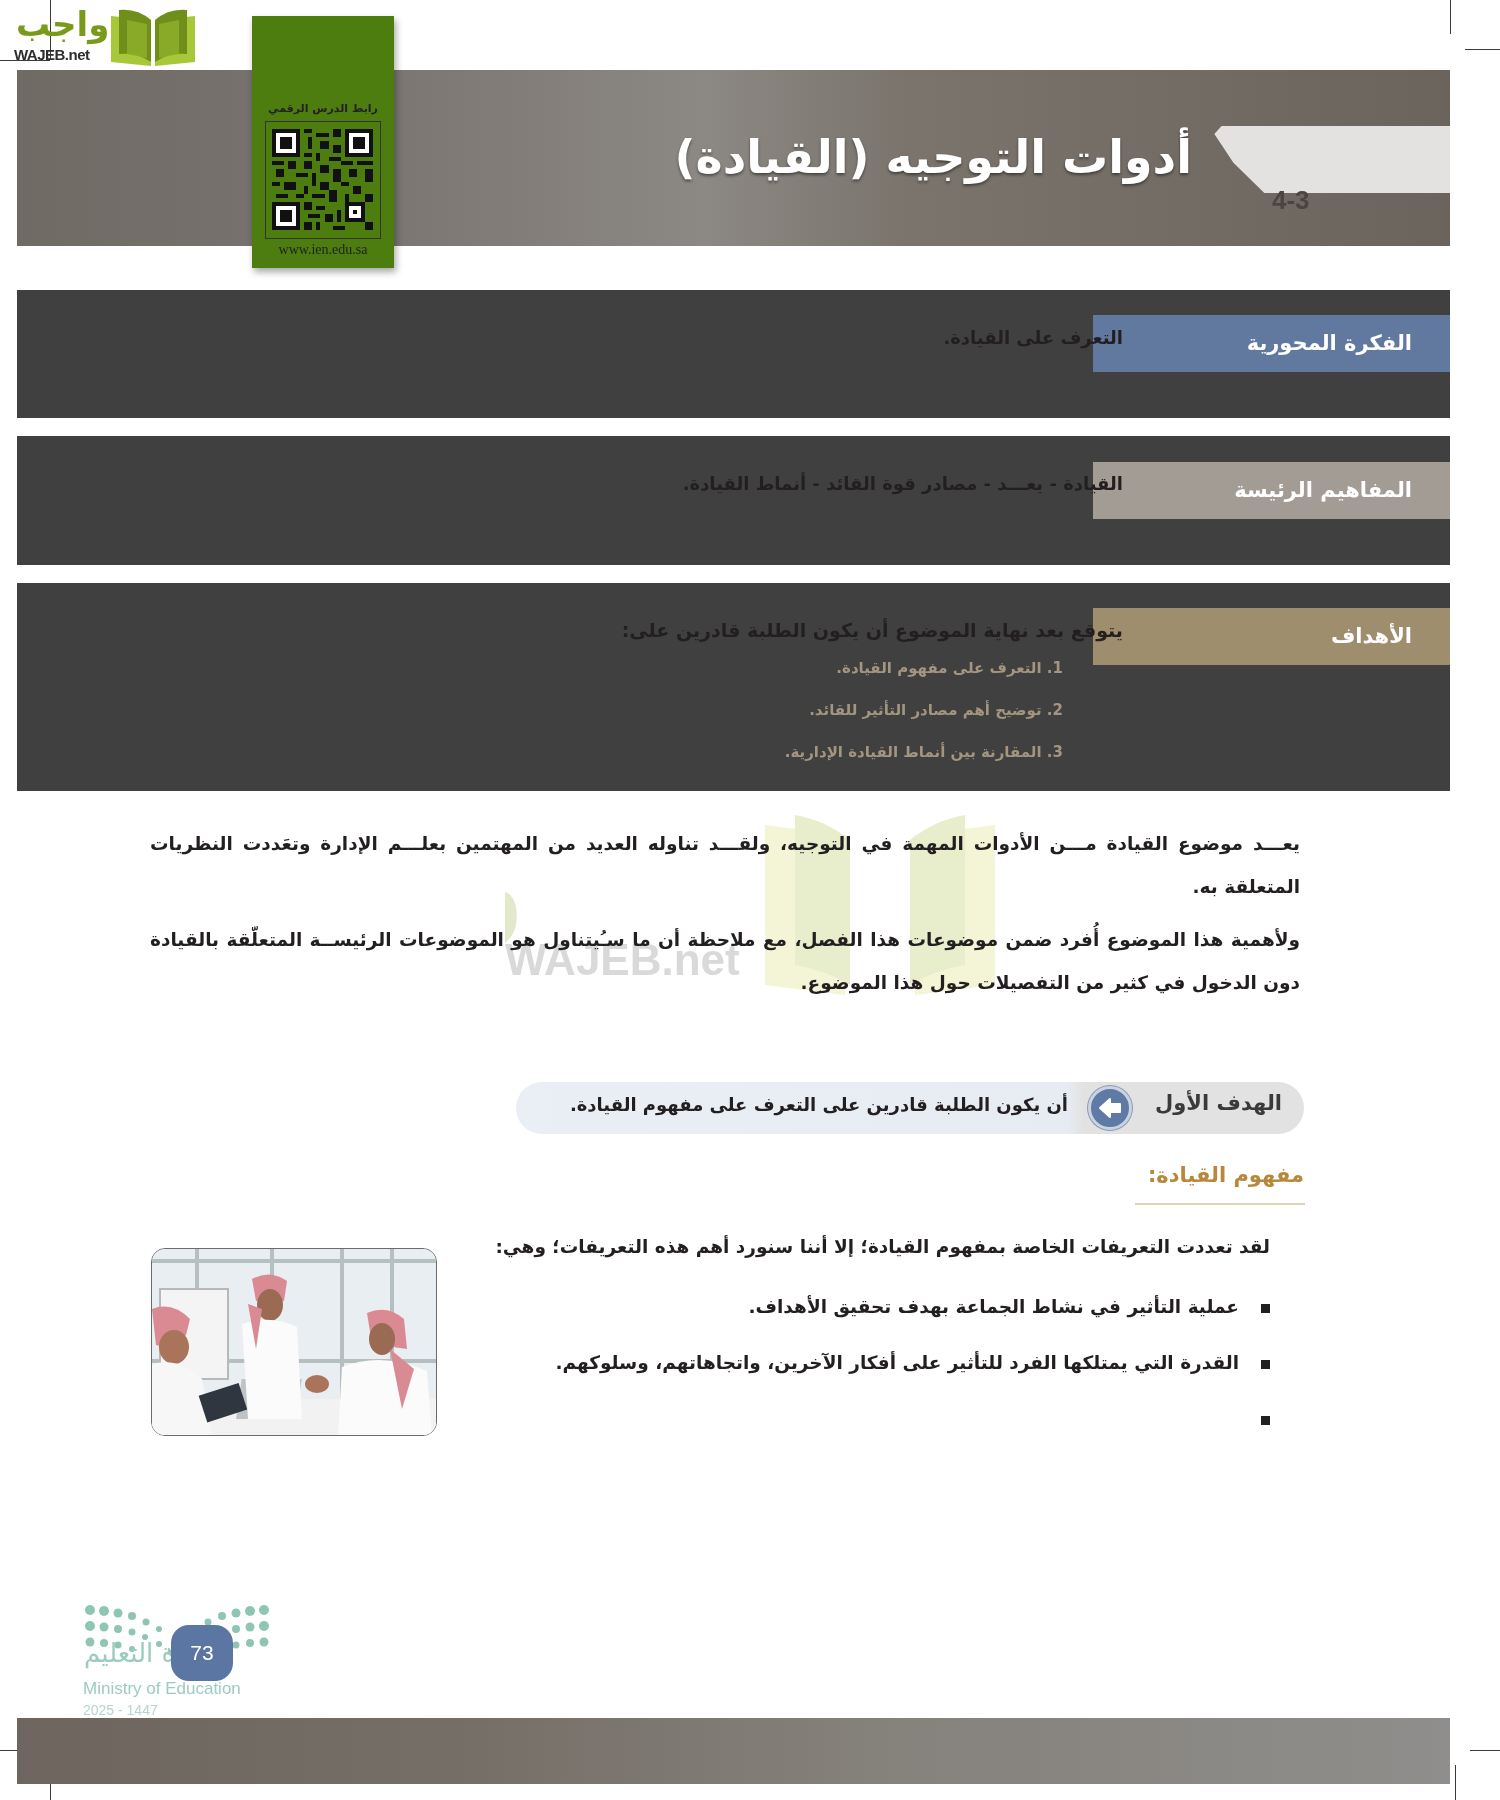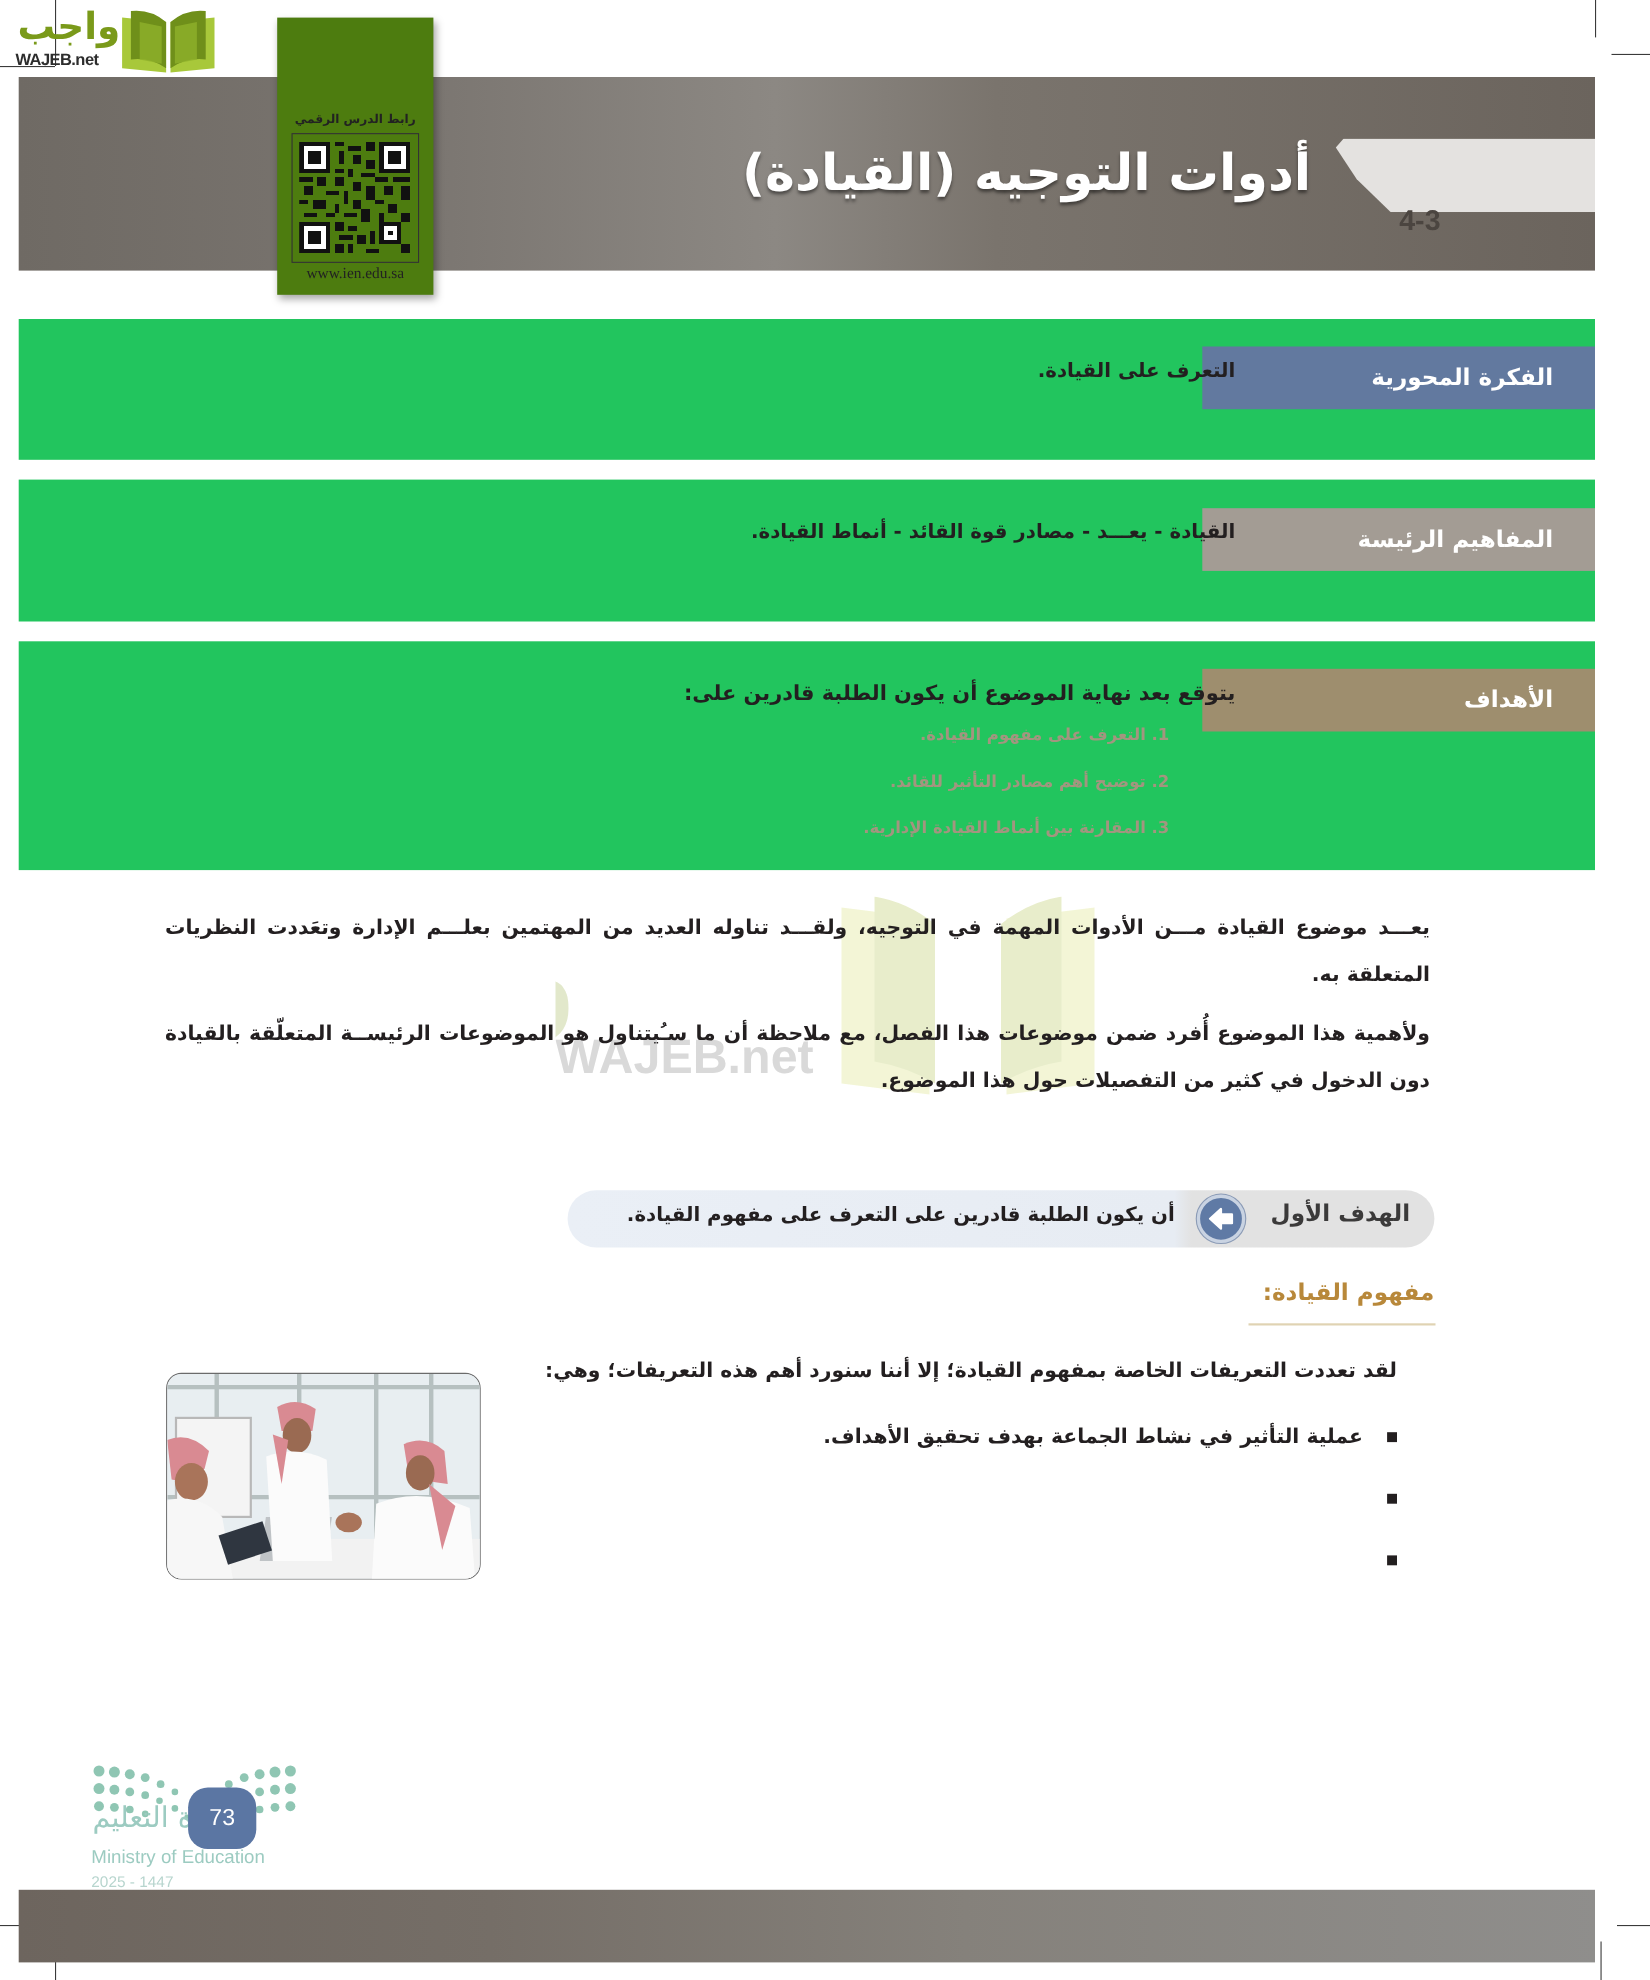--- a/index.html
+++ b/index.html
@@ -24,21 +24,21 @@
   .lesson-num { position: absolute; left: 1272px; top: 144px; font-size: 26px; font-weight: bold; color: #4b4540; font-family: "Liberation Sans", sans-serif; margin-top: 41px; }
 
   
   .qr-card { position: absolute; left: 252px; top: 16px; width: 142px; height: 252px; background: #4d7c0f;
     box-shadow: 2px 4px 7px rgba(0,0,0,0.35); }
   .qr-label { position: absolute; left: 0; top: 86px; width: 142px; text-align: center; font-size: 11px; font-weight: bold; color: #222; direction: rtl; }
   .qr-box { position: absolute; left: 13px; top: 105px; width: 116px; height: 118px; border: 1.5px solid #333; padding: 6px; }
   .qr-url { position: absolute; left: 0; top: 226px; width: 142px; text-align: center; font-size: 14px; color: #222; font-family: "Liberation Serif", serif; }
 
   
-  .info-box { position: absolute; left: 17px; width: 1433px; background: #22c55e; }
+  .info-box { position: absolute; left: 17px; width: 1433px; background: #404040; }
   .info-label { position: absolute; right: 0; width: 357px; height: 57px; color: #ffffff; font-size: 21px; font-weight: bold;
     direction: rtl; padding-right: 38px; line-height: 57px; }
   .info-text { position: absolute; right: 377px; font-size: 18px; font-weight: bold; color: #231f20; direction: rtl; white-space: nowrap; }
   .goal-item { position: absolute; right: 377px; font-size: 15px; font-weight: bold; color: #a3957f; direction: rtl; white-space: nowrap; }
 
   
   .watermark { position: absolute; left: 505px; top: 815px; width: 500px; height: 190px; pointer-events: none; opacity: 0.7; }
 
   
   .para { position: absolute; right: 200px; width: 1150px; font-size: 18.5px; font-weight: bold; direction: rtl; text-align: justify; line-height: 43px; color: #231f20; }
@@ -208,21 +208,21 @@
 
 <h2 class="concept-head">مفهوم القيادة:</h2>
 <div class="concept-line"></div>
 
 <p class="intro-line">لقد تعددت التعريفات الخاصة بمفهوم القيادة؛ إلا أننا سنورد أهم هذه التعريفات؛ وهي:</p>
 
 <div class="bullet" style="top:1285px;">
   <span class="bullet-sq"></span><span>عملية التأثير في نشاط الجماعة بهدف تحقيق الأهداف.</span>
 </div>
 <div class="bullet" style="top:1341px;">
-  <span class="bullet-sq"></span>
+  <span class="bullet-sq"></span><span>القدرة التي يمتلكها الفرد للتأثير على أفكار الآخرين، واتجاهاتهم، وسلوكهم.</span>
 </div>
 <div class="bullet" style="top:1397px;text-align:justify;">
   <span class="bullet-sq"></span>
 </div>
 
 <div class="photo">
   <svg viewBox="0 0 286 188" width="286" height="188">
     <rect x="0" y="0" width="286" height="188" fill="#e8eef1"></rect>
     <g stroke="#a9b4b4" stroke-width="4" opacity="0.8">
       <line x1="45" y1="0" x2="45" y2="160"></line>

